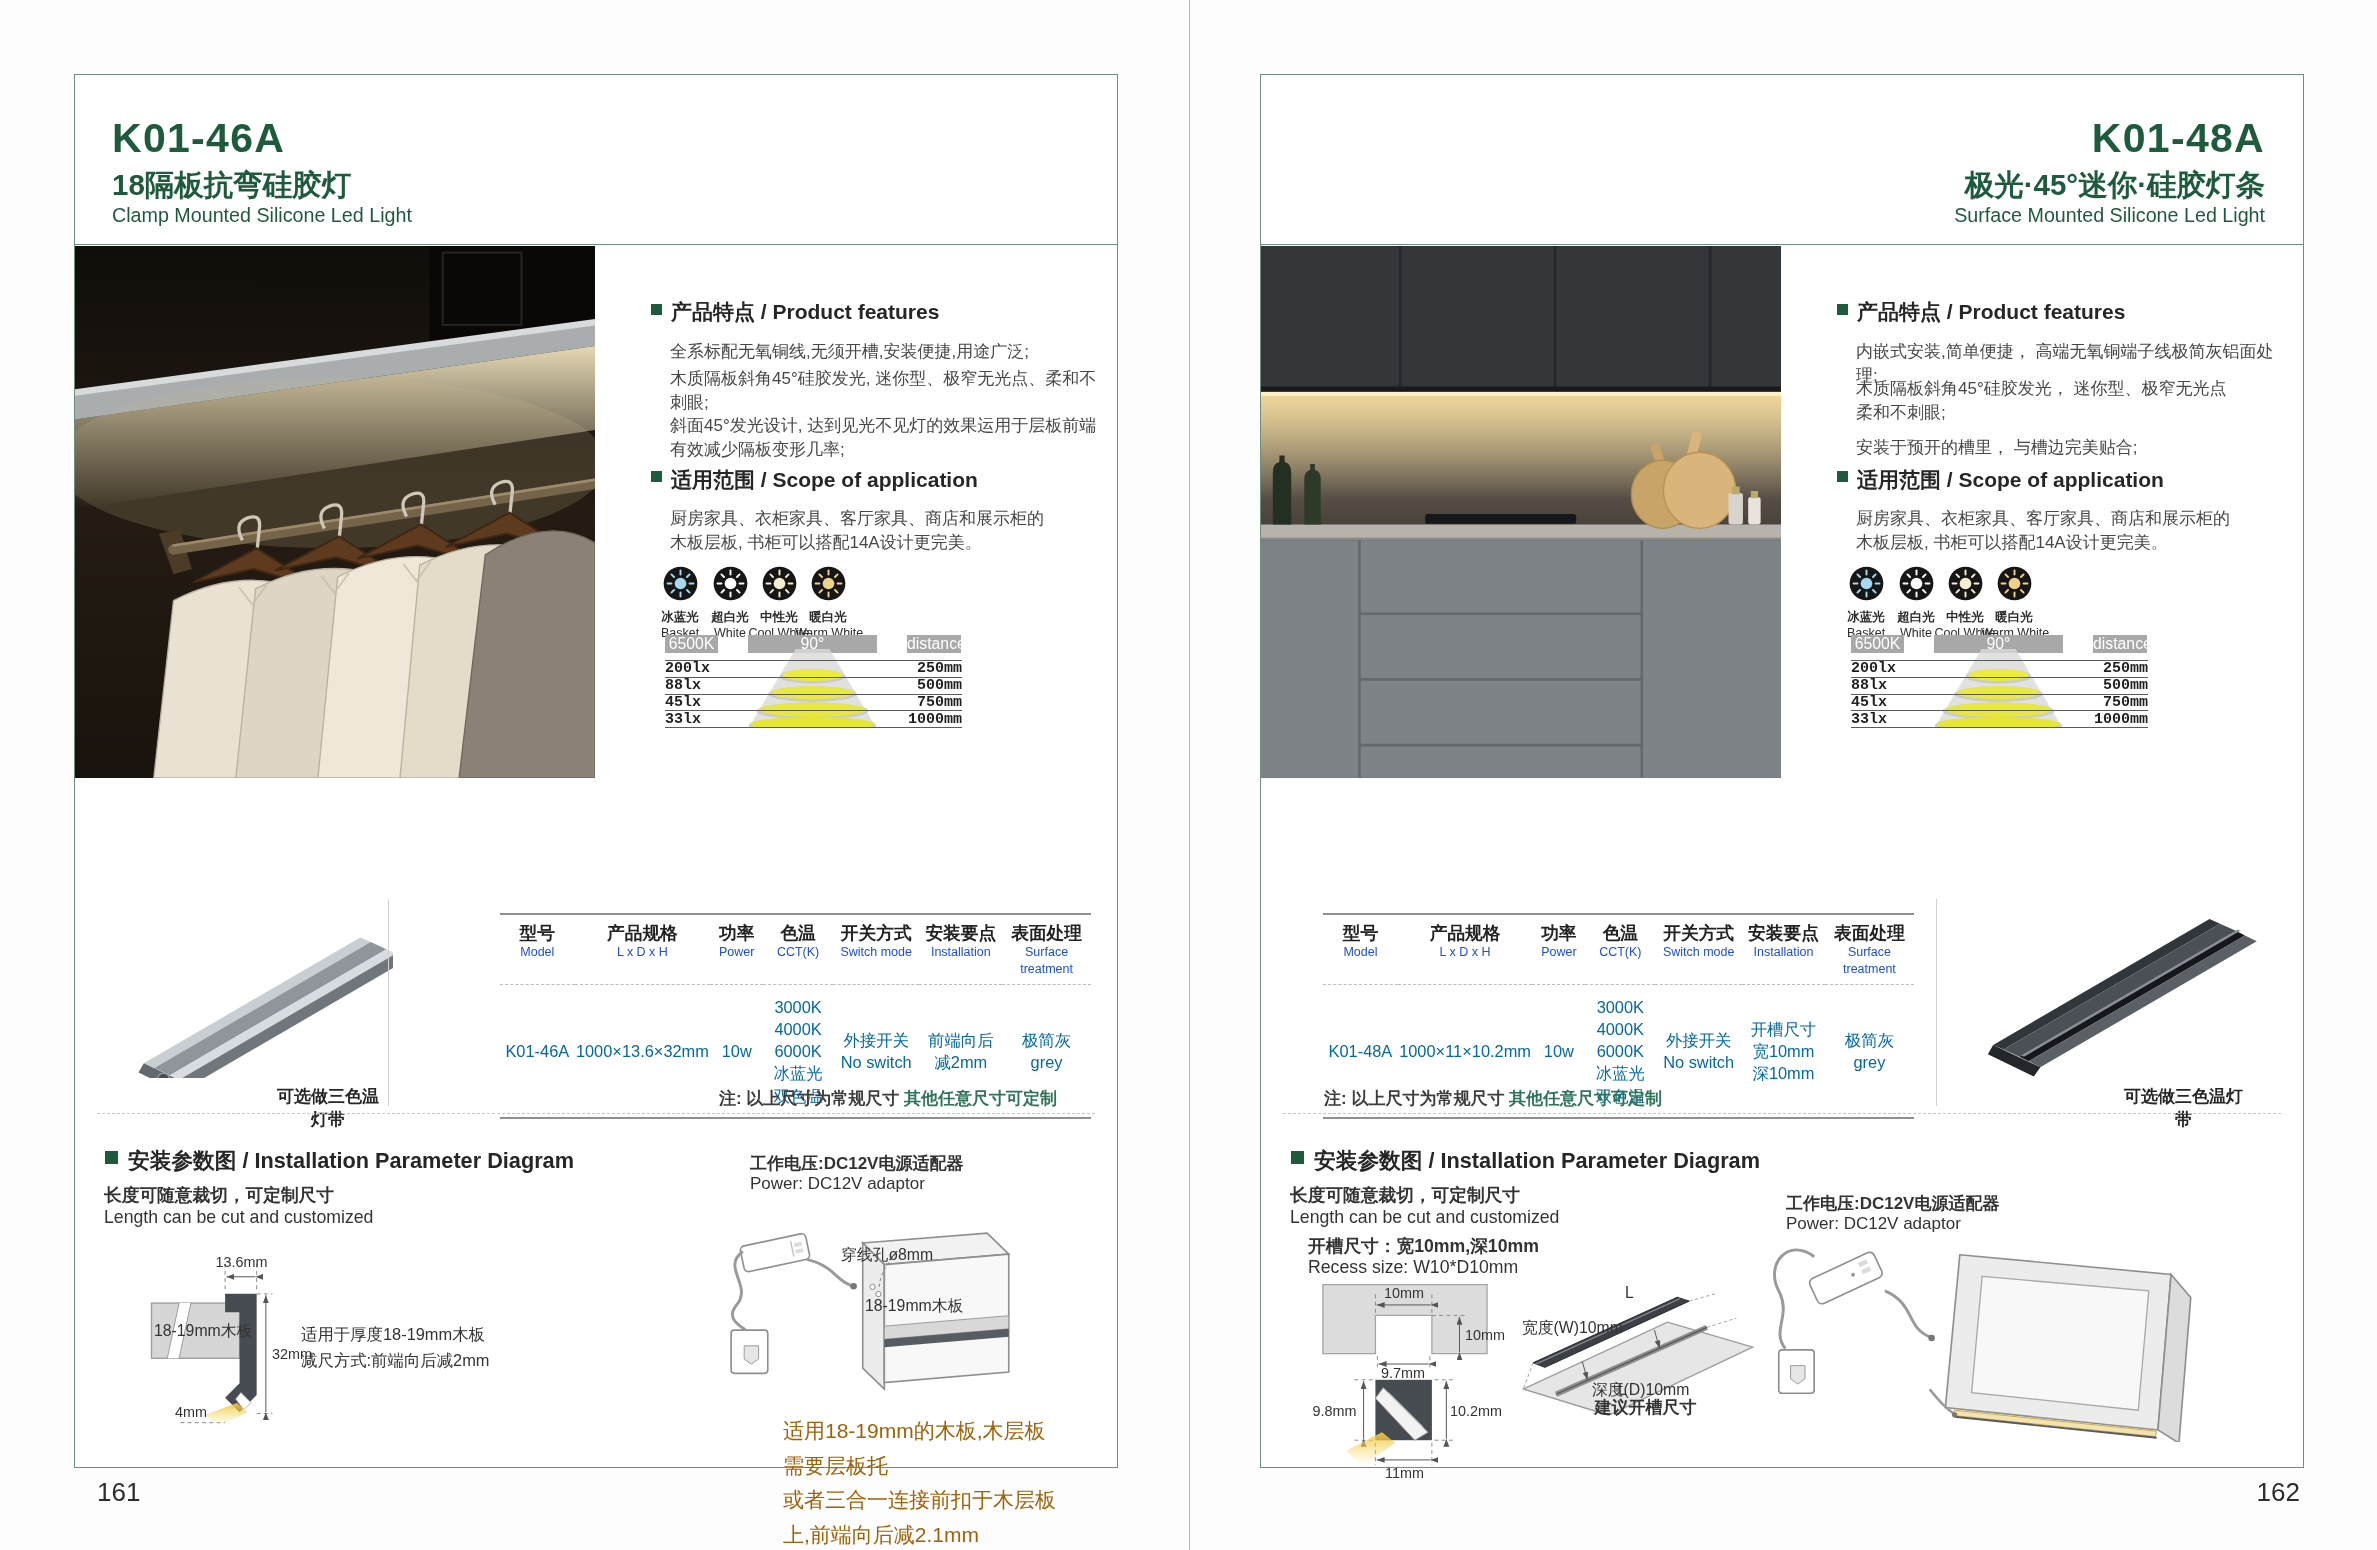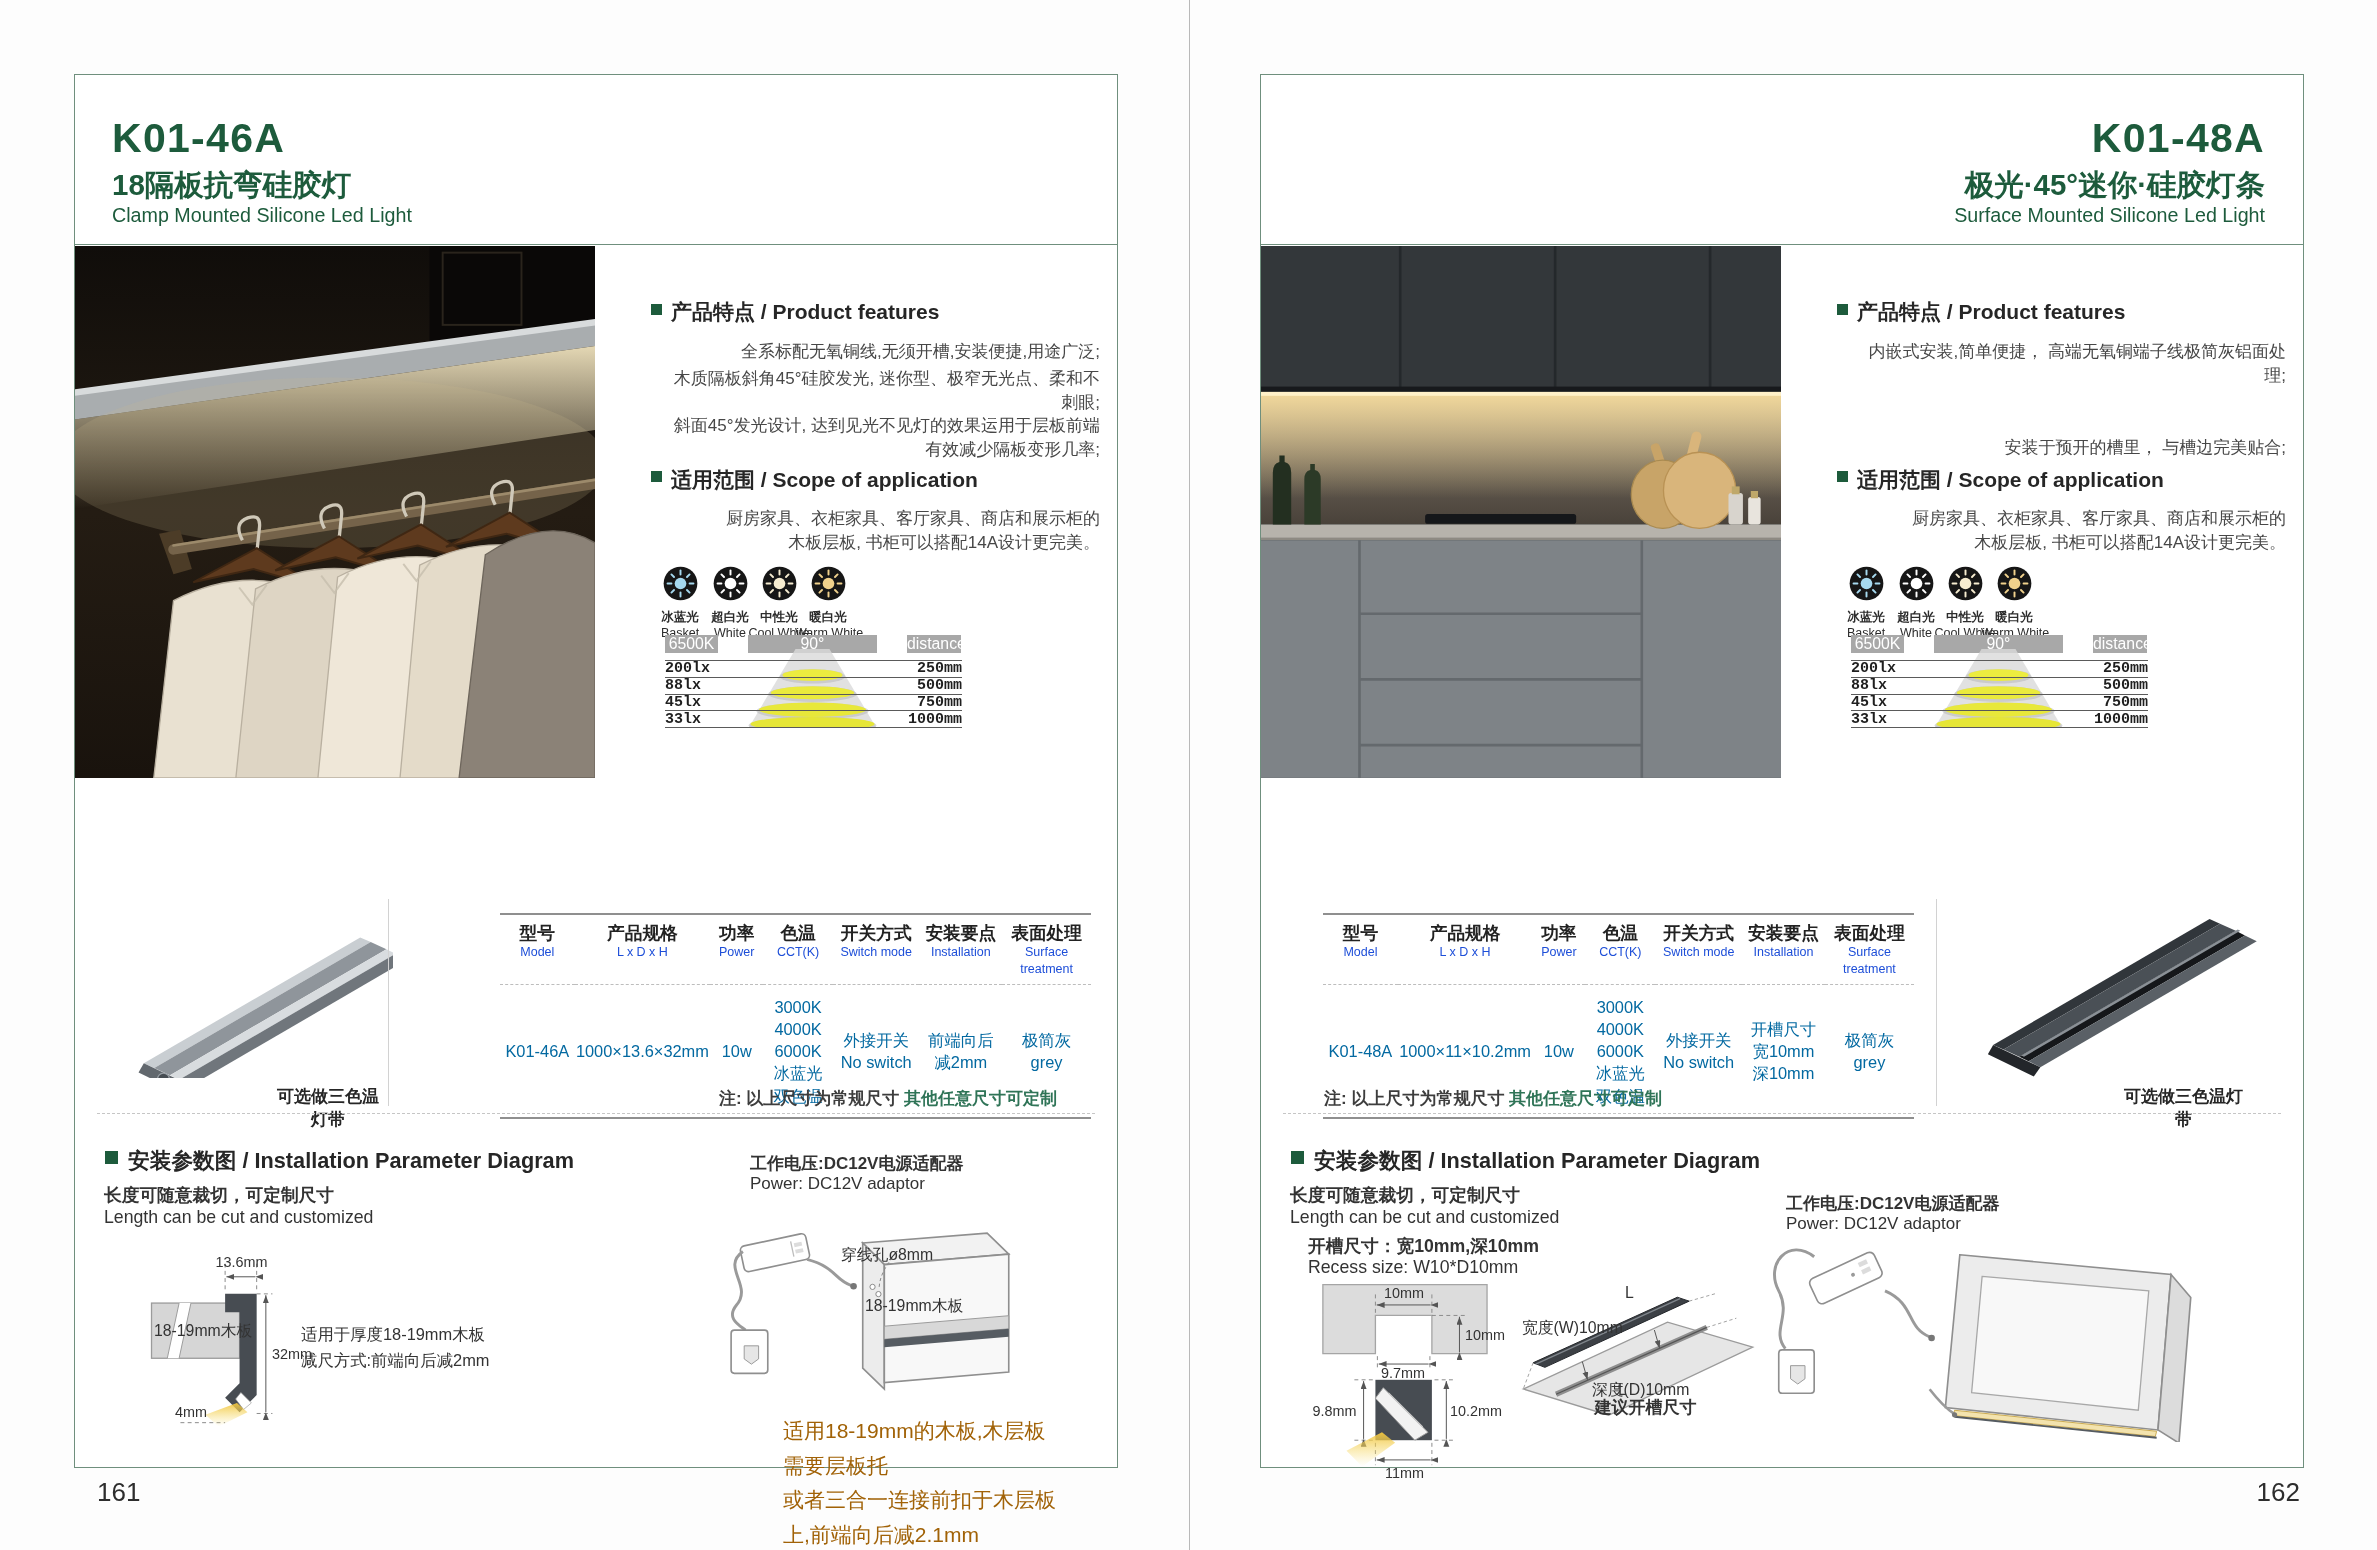--- a/index.html
+++ b/index.html
@@ -14,21 +14,21 @@
   .trule{position:absolute;top:169px;left:-1.3px;right:-1.3px;border-top:1.3px solid #6f8f7d;}
   .tblock{position:absolute;top:43px;color:#1d5b3c;}
   #page-left .tblock{left:37px;text-align:left}
   #page-right .tblock{right:38px;text-align:right}
   .model{font-size:41px;font-weight:bold;letter-spacing:1.3px;line-height:1;}
   .subcn{font-size:29.5px;font-weight:bold;margin-top:8.5px;line-height:1.12;}
   .suben{font-size:19.7px;margin-top:3.9px;line-height:1.15;}
   .photo{position:absolute;left:0;top:171px;width:520px;height:532px;overflow:hidden;background:#1a1612;}
   .sqr{position:absolute;width:11px;height:11px;background:#1d5b3c;}
   .sech{position:absolute;font-size:21px;font-weight:bold;color:#262626;white-space:nowrap;}
-  .ftext{position:absolute;left:595px;width:430px;font-size:17px;color:#474747;line-height:1.42;white-space:pre-line;text-align:right;}
+  .ftext{position:absolute;left:595px;width:430px;font-size:17px;color:#474747;line-height:1.42;white-space:pre-line;}
   #page-left .f1{top:265px} #page-left .f2{top:292px} #page-left .f3{top:339px}
   #page-right .f1{top:265px} #page-right .f2{top:302px} #page-right .f3{top:361px}
   .scope{top:432px}
   .licon{position:absolute;top:491px;width:66px;text-align:center;}
   .licon .lcn{font-size:12.5px;font-weight:bold;color:#2c2c2c;margin-top:5.9px;white-space:nowrap;}
   .licon .len{font-size:12.5px;color:#2c2c2c;white-space:nowrap;}
   .dt-bar{position:absolute;top:560px;height:17.7px;background:#a8a8a8;color:#ffffff;font-size:15.8px;text-align:center;line-height:17.7px;}
   .b1{left:590px;width:53px} .b2{left:673px;width:129px} .b3{left:832px;width:54px}
   .dt-cone{position:absolute;left:673px;top:574px;width:129px;height:79px;}
   .dt-rows{position:absolute;left:590px;top:585px;width:297px;font-family:Liberation Mono, monospace;}
@@ -459,20 +459,22 @@
           <line x1="150" y1="560" x2="580" y2="560"></line>
             <line x1="150" y1="660" x2="580" y2="660"></line>
             <line x1="150" y1="760" x2="580" y2="760"></line>
         </g>
       </svg>
     </div>
 
     <div class="sqr" style="left:576px;top:229px"></div>
     <div class="sech" style="left:596px;top:223px">产品特点 / Product features</div>
     <div class="ftext f1">内嵌式安装,简单便捷， 高端无氧铜端子线极简灰铝面处理;</div>
+    <div class="ftext f2">木质隔板斜角45°硅胶发光， 迷你型、极窄无光点
+柔和不刺眼;</div>
     <div class="ftext f3">安装于预开的槽里， 与槽边完美贴合;</div>
     <div class="sqr" style="left:576px;top:396px"></div>
     <div class="sech" style="left:596px;top:391px">适用范围 / Scope of application</div>
     <div class="ftext scope">厨房家具、衣柜家具、客厅家具、商店和展示柜的
 木板层板, 书柜可以搭配14A设计更完美。</div>
 
     <div class="licon" style="left:572px">
       <svg width="35" height="35" viewBox="0 0 54 54">
           <circle cx="27" cy="27" r="26" fill="#161616"></circle>
           <circle cx="27" cy="27" r="9" fill="#a6d9ef"></circle>

